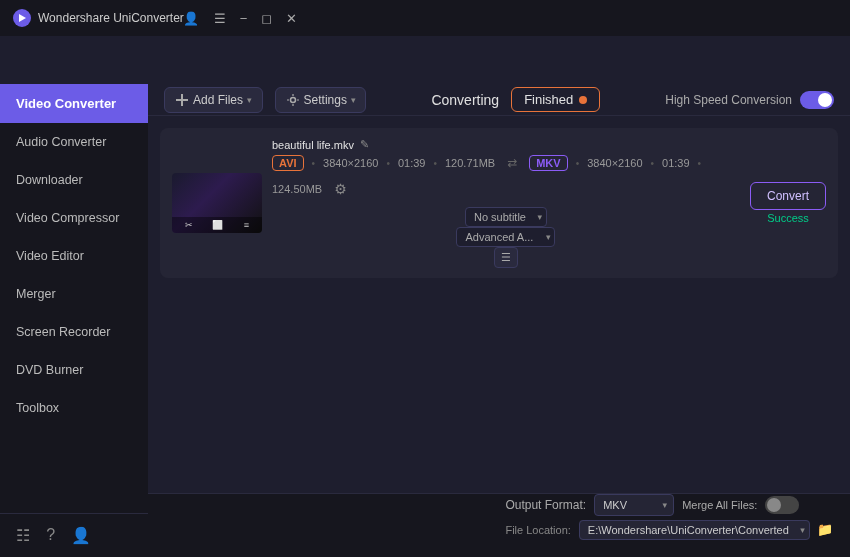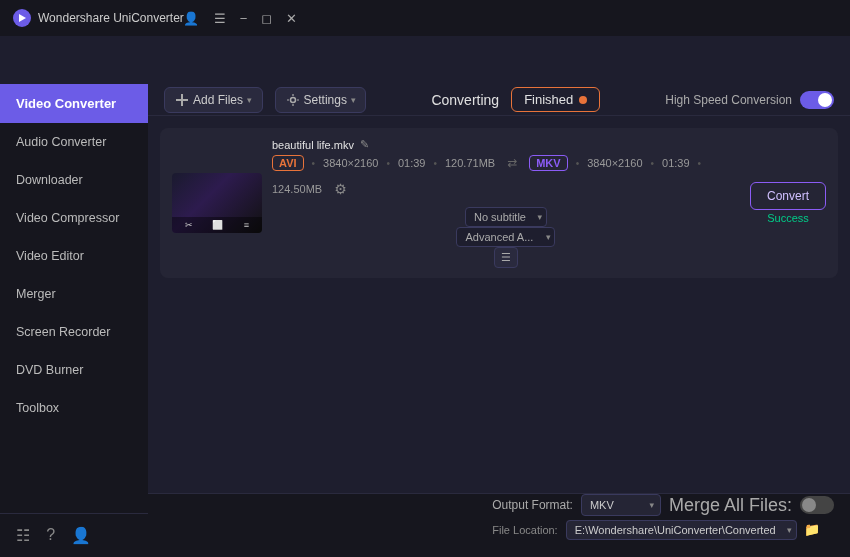--- a/index.html
+++ b/index.html
@@ -397,21 +397,21 @@
       top: 50%;
       transform: translateY(-50%);
       font-size: 9px;
       color: #888;
       pointer-events: none;
     }
     .merge-toggle {
       display: flex;
       align-items: center;
       gap: 8px;
-      font-size: 18px;
+      font-size: 11px;
       color: #aaa;
     }
     .toggle-off {
       width: 34px;
       height: 18px;
       background: #444;
       border-radius: 9px;
       position: relative;
       cursor: pointer;
     }

